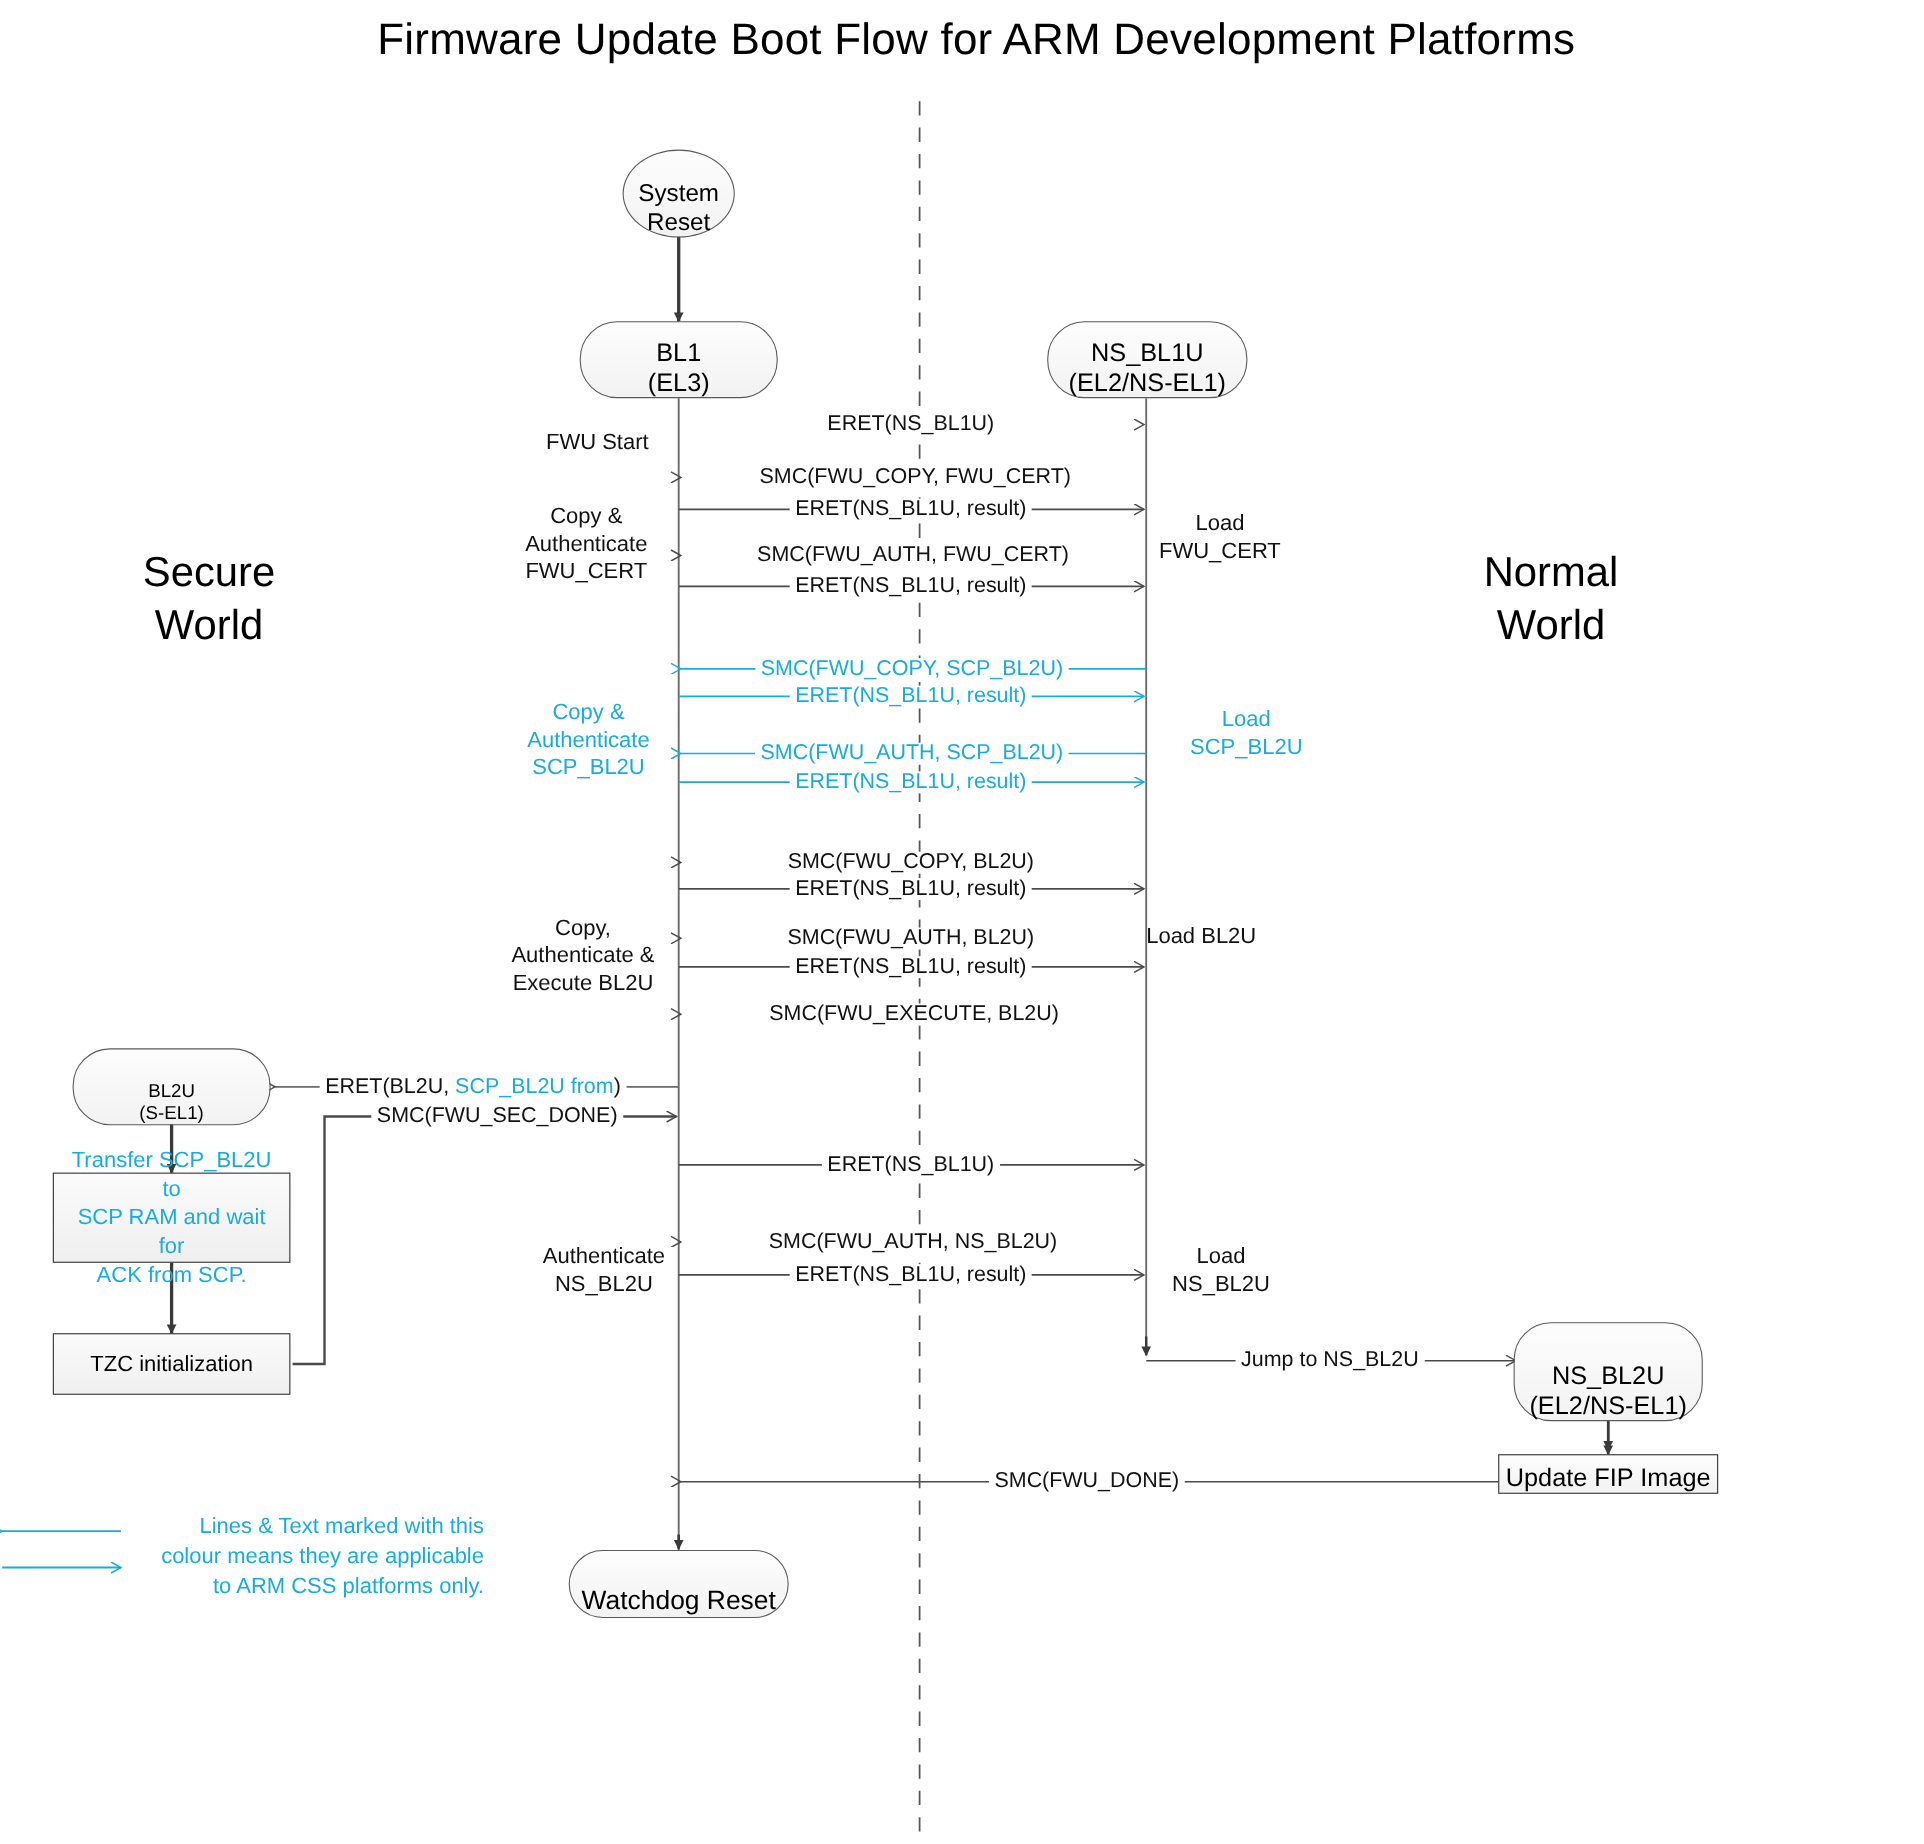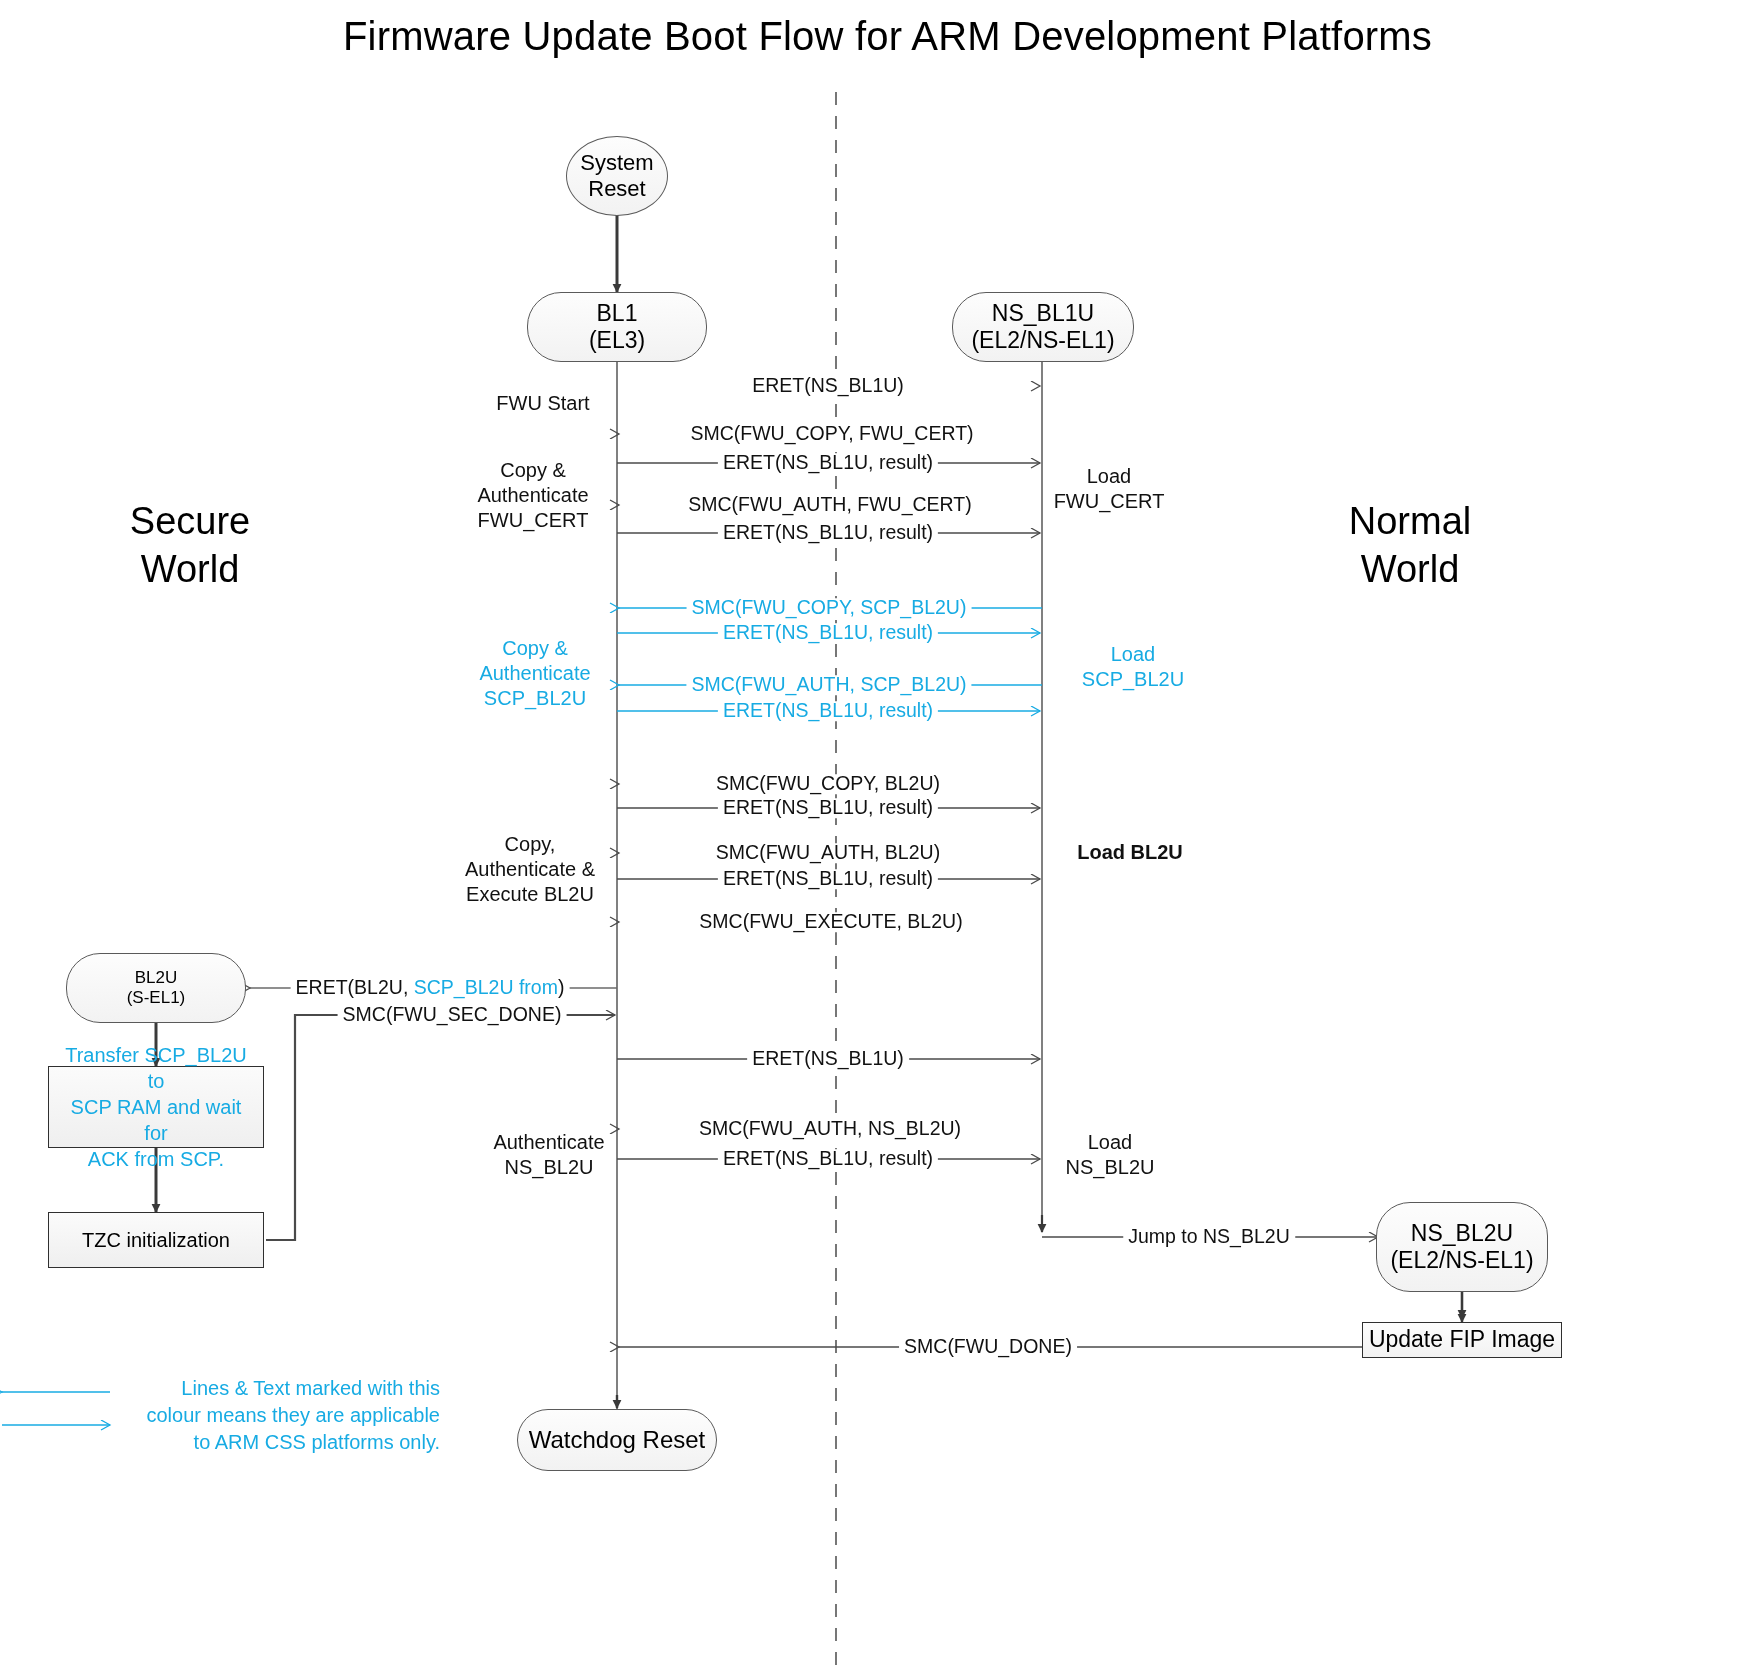--- a/index.html
+++ b/index.html
@@ -28,21 +28,21 @@
     text-align:center;
     font-size:40px;
     letter-spacing:.2px;
     color:#000;
     padding-left:13px;
   }
   
   .node{
     position:absolute;
     display:flex;
-    align-items:center;
+    align-items:flex-end;
     justify-content:center;
     text-align:center;
     line-height:1.18;
     background:linear-gradient(180deg,#fdfdfd 0%,#f2f2f2 100%);
     border:1.6px solid #5a5a5a;
     color:#000;
     box-sizing:border-box;
   }
   .node.ellipse{border-radius:50%;}
   .node.stadium{border-radius:34px;}
@@ -281,21 +281,21 @@
 
   <div class="side cyan" style="left:535px; top:661px;">Copy &amp;
 Authenticate
 SCP_BL2U</div>
   <div class="side cyan" style="left:1133px; top:655px;">Load
 SCP_BL2U</div>
 
   <div class="side" style="left:530px; top:857px;">Copy,
 Authenticate &amp;
 Execute BL2U</div>
-  <div class="side" style="left:1130px; top:840px;font-weight:bold;">Load BL2U</div>
+  <div class="side" style="left:1092px; top:840px;">Load BL2U</div>
 
   <div class="side" style="left:549px; top:1143px;">Authenticate
 NS_BL2U</div>
   <div class="side" style="left:1110px; top:1143px;">Load
 NS_BL2U</div>
 
   <div id="legend-text" style="left:140px; top:1375px; width:300px;">Lines &amp; Text marked with this
 colour means they are applicable
 to ARM CSS platforms only.</div>
 

